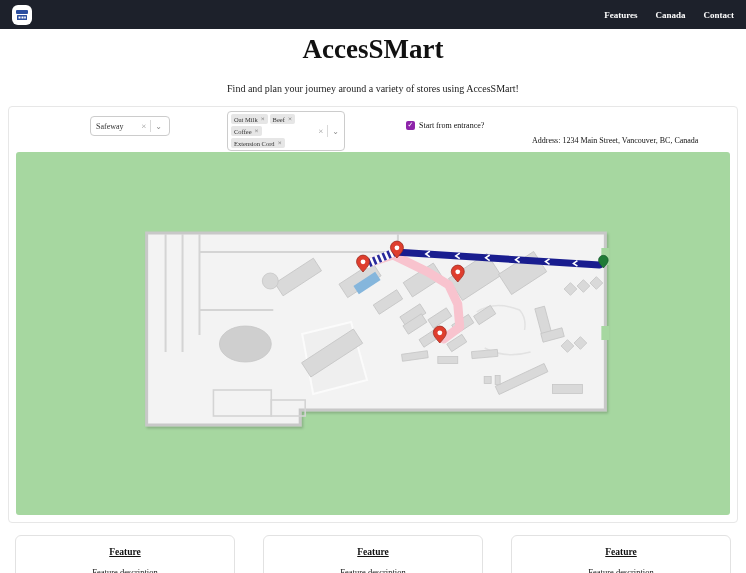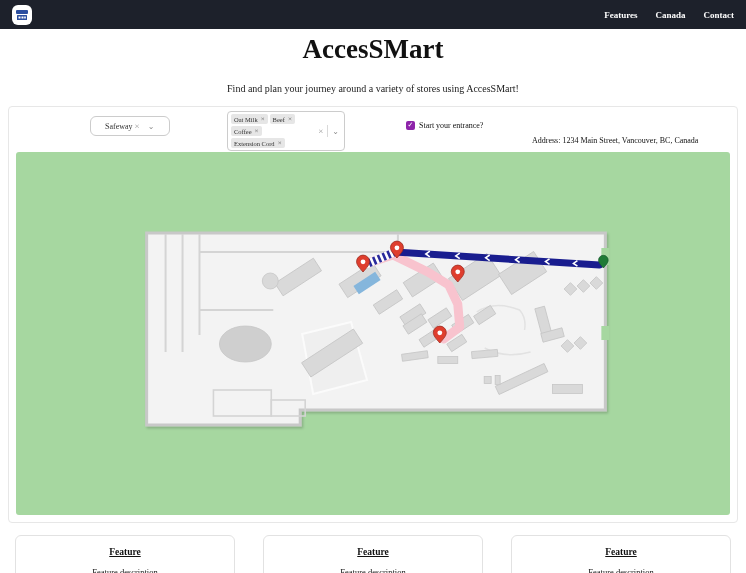--- a/index.html
+++ b/index.html
@@ -15,21 +15,21 @@
   .hero { text-align: center; padding-top: 5px; }
   .hero h1 { font-size: 27px; font-weight: bold; line-height: 1.15; }
   .hero p { font-size: 10px; margin-top: 18px; color: #1a1a1a; }
 
   
   .panel { margin: 12px 8px 0; border: 1px solid #e7e7e7; border-radius: 4px; background: #fff; }
   .toolbar { position: relative; height: 38px; }
 
   .select-box { position: absolute; display: flex; align-items: center; background: #fff;
                 border: 1px solid #ccc; border-radius: 4px; font-size: 8px; color: #333; cursor: pointer; }
-  .store-select { left: 81px; top: 9px; height: 20px; width: 80px; padding: 0 14px; border-radius: 6px; }
+  .store-select { left: 81px; top: 9px; height: 20px; width: 80px; padding: 0 5px; }
   .select-value { flex: 1; }
   .sel-icon { color: #9a9a9a; font-size: 9px; padding: 0 2px; cursor: pointer; }
   .sel-divider { width: 1px; height: 12px; background: #d9d9d9; margin: 0 2px; }
   .chev { font-size: 8px; color: #8c8c8c; }
 
   .items-select { left: 218px; top: 4px; width: 118px; min-height: 30px; padding: 2px 3px; align-items: center; }
   .tags-wrap { display: flex; flex-wrap: wrap; gap: 2px; flex: 1; }
   .tag { display: flex; align-items: center; gap: 3px; background: #e6e6e6; border-radius: 2px;
          padding: 1px 3px; font-size: 6.5px; color: #333; }
   .tag-x { color: #555; cursor: pointer; font-size: 7px; }
@@ -108,21 +108,21 @@
       </div>
       <div class="items-controls">
         <span class="sel-icon">×</span>
         <span class="sel-divider"></span>
         <span class="sel-icon chev">⌄</span>
       </div>
     </div>
 
     <div class="checkbox-group">
       <span class="checkbox" style="background:#8e24aa;" title="Start from entrance?">✓</span>
-      <span class="checkbox-label">Start your entrance?</span>
+      <span class="checkbox-label">Start from entrance?</span>
     </div>
 
     <span class="address">Address: 1234 Main Street, Vancouver, BC, Canada</span>
   </div>
 
   <div class="map-wrap" style="background:#a6d7a0;">
     <svg viewBox="0 0 716 363" preserveAspectRatio="none">
       <defs>
         <filter id="ds" x="-6%" y="-6%" width="114%" height="114%">
           <feDropShadow dx="1.5" dy="2" stdDeviation="1.2" flood-color="#000" flood-opacity="0.18"></feDropShadow>

